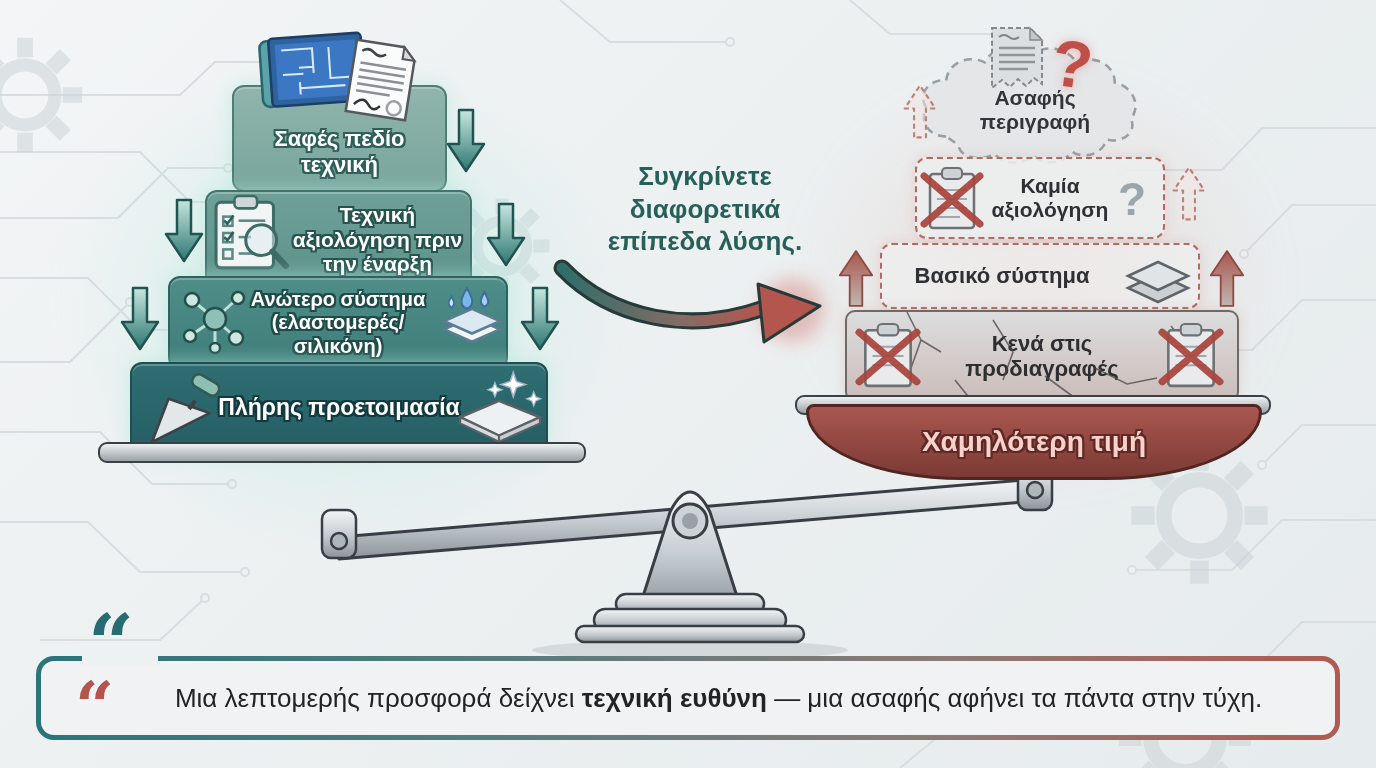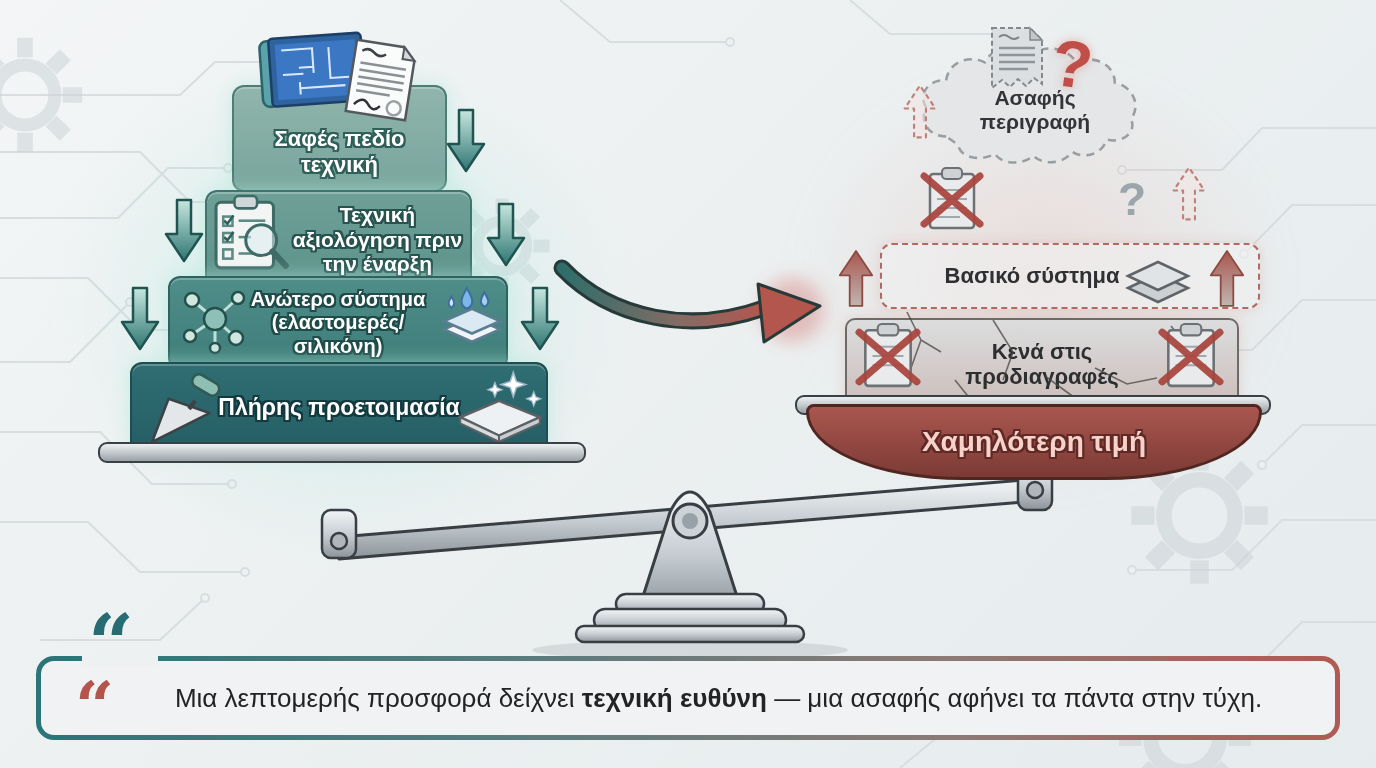--- a/index.html
+++ b/index.html
@@ -234,20 +234,22 @@
   <svg class="abs" style="left:486px;top:202px;z-index:3;" width="40" height="66" viewBox="0 0 40 66">
     <path d="M13 2 H27 V36 H38 L20 63 L2 36 H13 Z" fill="url(#gdn)" stroke="#1f5450" stroke-width="2.5" stroke-linejoin="round"></path>
     </svg>
   <svg class="abs" style="left:120px;top:286px;z-index:3;" width="40" height="66" viewBox="0 0 40 66">
     <path d="M13 2 H27 V36 H38 L20 63 L2 36 H13 Z" fill="url(#gdn)" stroke="#1f5450" stroke-width="2.5" stroke-linejoin="round"></path>
     </svg>
   <svg class="abs" style="left:520px;top:286px;z-index:3;" width="40" height="66" viewBox="0 0 40 66">
     <path d="M13 2 H27 V36 H38 L20 63 L2 36 H13 Z" fill="url(#gdn)" stroke="#1f5450" stroke-width="2.5" stroke-linejoin="round"></path>
     </svg>
 
+  <div class="abs" style="left:596px;top:160px;width:218px;z-index:3;font-size:26px;font-weight:bold;
+       color:#266058;text-align:center;line-height:1.25;">Συγκρίνετε διαφορετικά επίπεδα λύσης.</div>
   <svg class="abs" style="left:552px;top:248px;z-index:3;" width="290" height="115" viewBox="0 0 290 115">
     <circle cx="240" cy="62" r="32" fill="rgba(205,95,82,.35)" filter="url(#blurf)"></circle>
     <path d="M10 20 C60 72 140 86 212 60" stroke="#273a3a" stroke-width="17" fill="none" stroke-linecap="round"></path>
     <path d="M10 20 C60 72 140 86 212 60" stroke="url(#garrow)" stroke-width="11" fill="none" stroke-linecap="round"></path>
     <polygon points="206,36 268,58 212,94" fill="#b2564e" stroke="#273a3a" stroke-width="3" stroke-linejoin="round"></polygon>
   </svg>
 
   <svg class="abs" style="left:915px;top:42px;z-index:3;" width="235" height="128" viewBox="0 0 230 126">
     <path d="M30,93 C12,93 4,78 10,64 C2,50 14,36 30,38 C32,20 52,12 68,20 C76,4 100,0 114,12
              C128,2 150,6 158,20 C176,12 196,22 196,40 C214,44 222,62 212,76 C218,90 202,100 188,96
@@ -262,49 +264,53 @@
       <line x1="11" y1="24" x2="47" y2="24"></line>
         <line x1="11" y1="31" x2="47" y2="31"></line>
       <line x1="11" y1="38" x2="47" y2="38"></line>
         <line x1="11" y1="45" x2="40" y2="45"></line>
     </g>
     <path d="M11 13 q5 -4 10 0 q5 4 10 0" stroke="#7e8387" stroke-width="2" fill="none"></path>
   </svg>
   <div class="abs" style="left:1052px;top:26px;z-index:4;font-size:66px;font-weight:bold;color:#bf4f48;
        transform:rotate(8deg);text-shadow:0 0 10px rgba(220,120,110,.5);">?</div>
 
+  <div class="abs dashedbox" style="left:915px;top:157px;width:250px;height:82px;z-index:3;
+       padding-left:62px;padding-right:42px;box-sizing:border-box;">
+    <div class="rtext" style="font-size:21px;">Καμία αξιολόγηση</div>
+  </div>
   <svg class="abs" style="left:920px;top:166px;z-index:4;" width="64" height="66" viewBox="0 0 64 66">
     <rect x="10" y="8" width="44" height="54" rx="3" fill="#e9eaec" stroke="#6d7174" stroke-width="2.5"></rect>
     <rect x="22" y="2" width="20" height="11" rx="4" fill="#cfd2d5" stroke="#6d7174" stroke-width="2"></rect>
     <g stroke="#a2a7ab" stroke-width="2">
       <line x1="17" y1="24" x2="47" y2="24"></line>
         <line x1="17" y1="33" x2="47" y2="33"></line>
       <line x1="17" y1="42" x2="47" y2="42"></line>
         <line x1="17" y1="51" x2="40" y2="51"></line>
     </g>
     <g stroke="#a8443c" stroke-width="7" stroke-linecap="round" opacity=".92">
       <line x1="4" y1="10" x2="60" y2="58"></line>
         <line x1="60" y1="10" x2="4" y2="58"></line>
     </g>
   </svg>
   <div class="abs" style="left:1118px;top:172px;z-index:4;font-size:46px;font-weight:bold;color:#9aa6ac;">?</div>
 
-  <div class="abs dashedbox" style="left:880px;top:243px;width:380px;height:66px;z-index:3;
+  <div class="abs dashedbox" style="left:880px;top:243px;width:320px;height:66px;z-index:3;
        background:rgba(240,242,243,.55);padding-right:76px;box-sizing:border-box;">
     <div class="rtext" style="font-size:22px;">Βασικό σύστημα</div>
   </div>
   <svg class="abs" style="left:1122px;top:250px;z-index:4;" width="72" height="56" viewBox="0 0 72 56">
     <path d="M6 38 L36 24 L66 38 L36 52 Z" fill="#ccd0d3" stroke="#5f6468" stroke-width="2.5"></path>
     <path d="M6 26 L36 12 L66 26 L36 40 Z" fill="#e1e4e6" stroke="#5f6468" stroke-width="2.5"></path>
   </svg>
 
   <div class="abs" style="left:845px;top:310px;width:394px;height:92px;z-index:3;
        background:linear-gradient(#dcddde,#cbbdba);border:2.5px solid #6e6a68;border-radius:10px;
        display:flex;align-items:center;justify-content:center;padding:0 84px;box-sizing:border-box;
-       box-shadow:0 0 12px rgba(205,150,140,.3);margin-top:8px;">
+       box-shadow:0 0 12px rgba(205,150,140,.3);">
     <div class="rtext" style="font-size:22px;color:#2c2e30;">Κενά στις προδιαγραφές</div>
   </div>
   <svg class="abs" style="left:845px;top:310px;z-index:3;pointer-events:none;" width="394" height="92" viewBox="0 0 394 92">
     <g stroke="#4a4543" stroke-width="1.6" fill="none" opacity=".75">
       <path d="M62 2 L76 30 L66 58 M76 30 L96 42"></path>
       <path d="M148 10 L168 42 L158 70"></path>
       <path d="M250 58 L282 74 L312 68"></path>
       <path d="M326 16 L348 44"></path>
       <path d="M200 66 L230 88"></path>
       <path d="M110 70 L126 90"></path>

